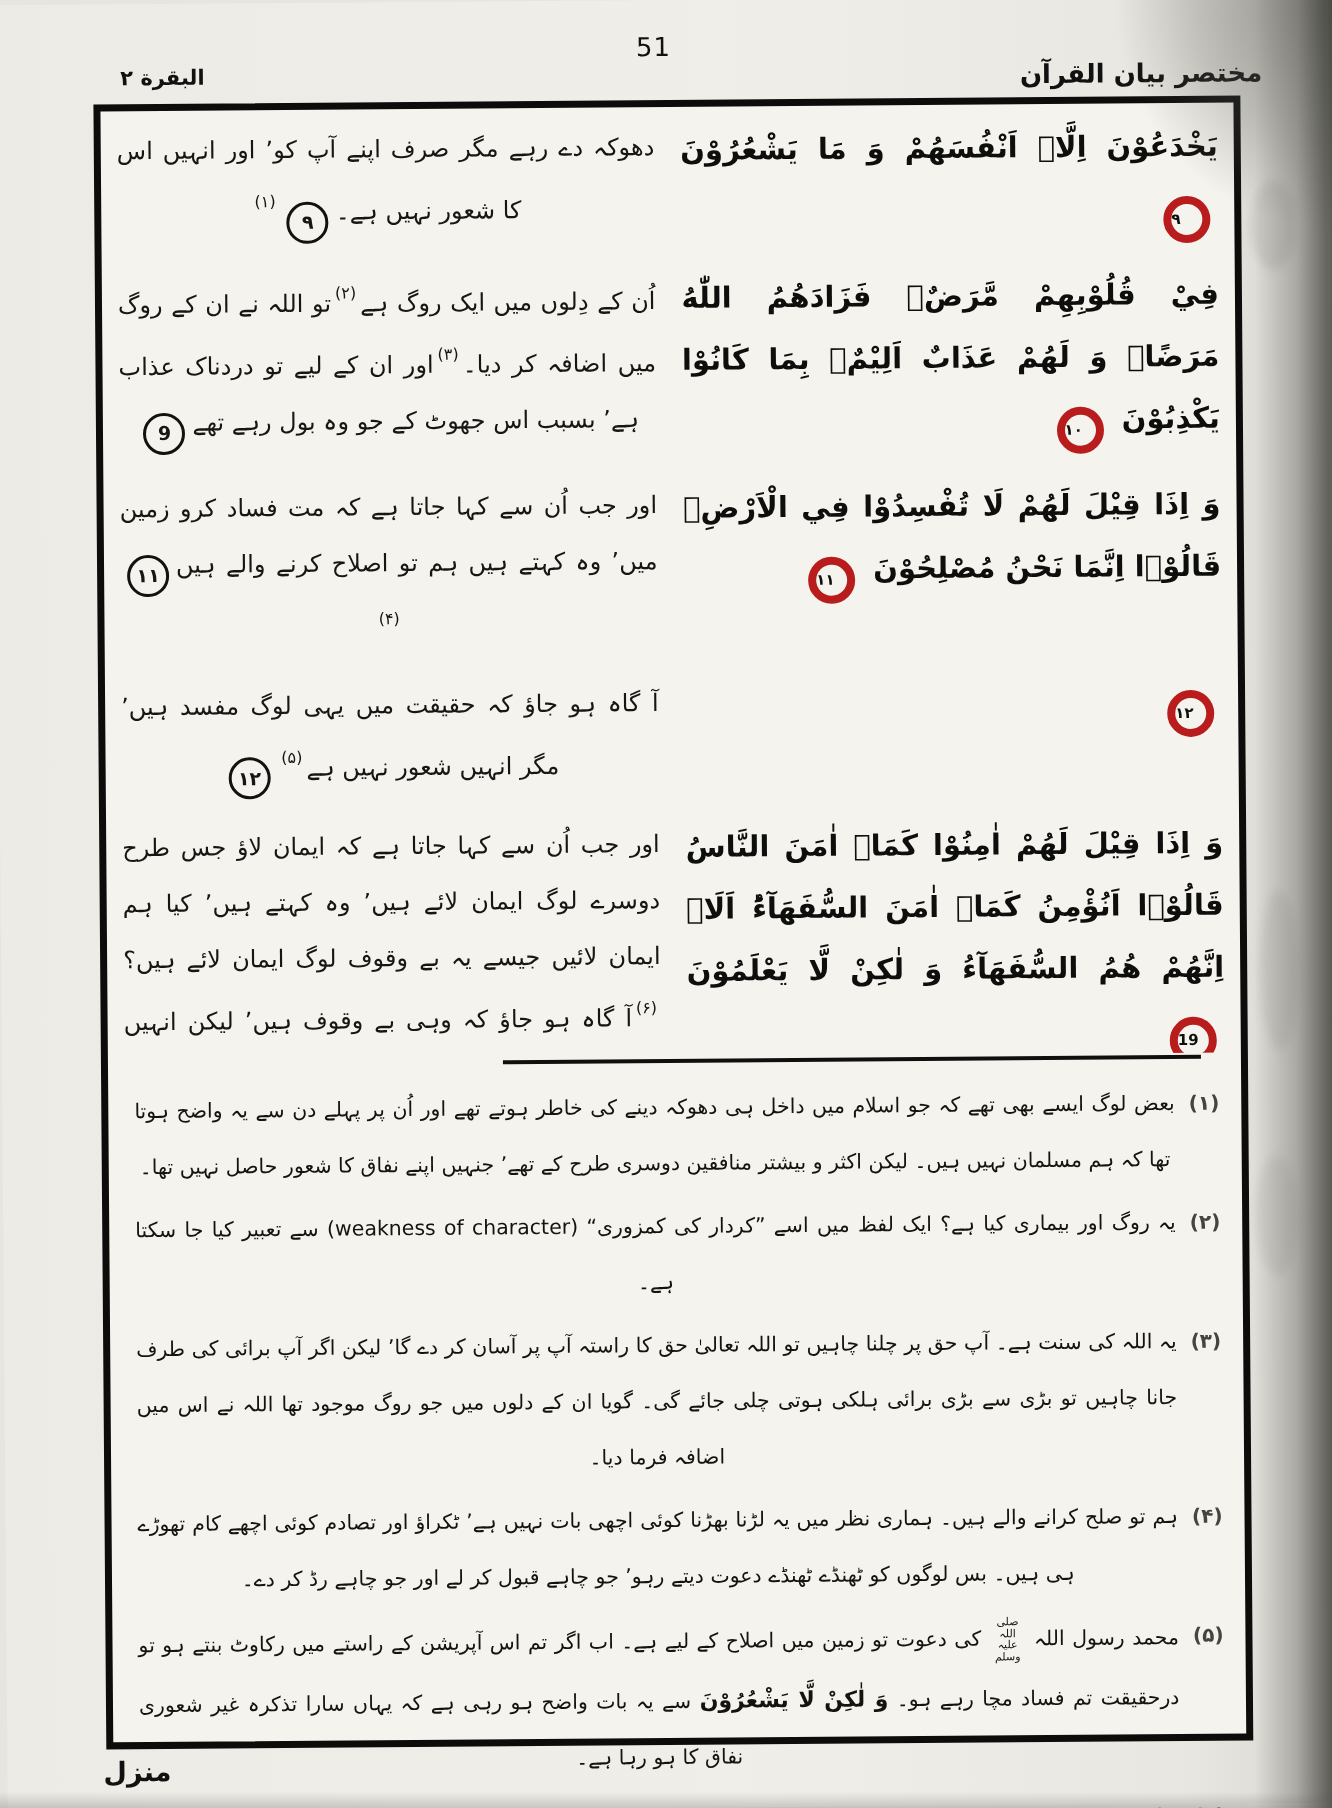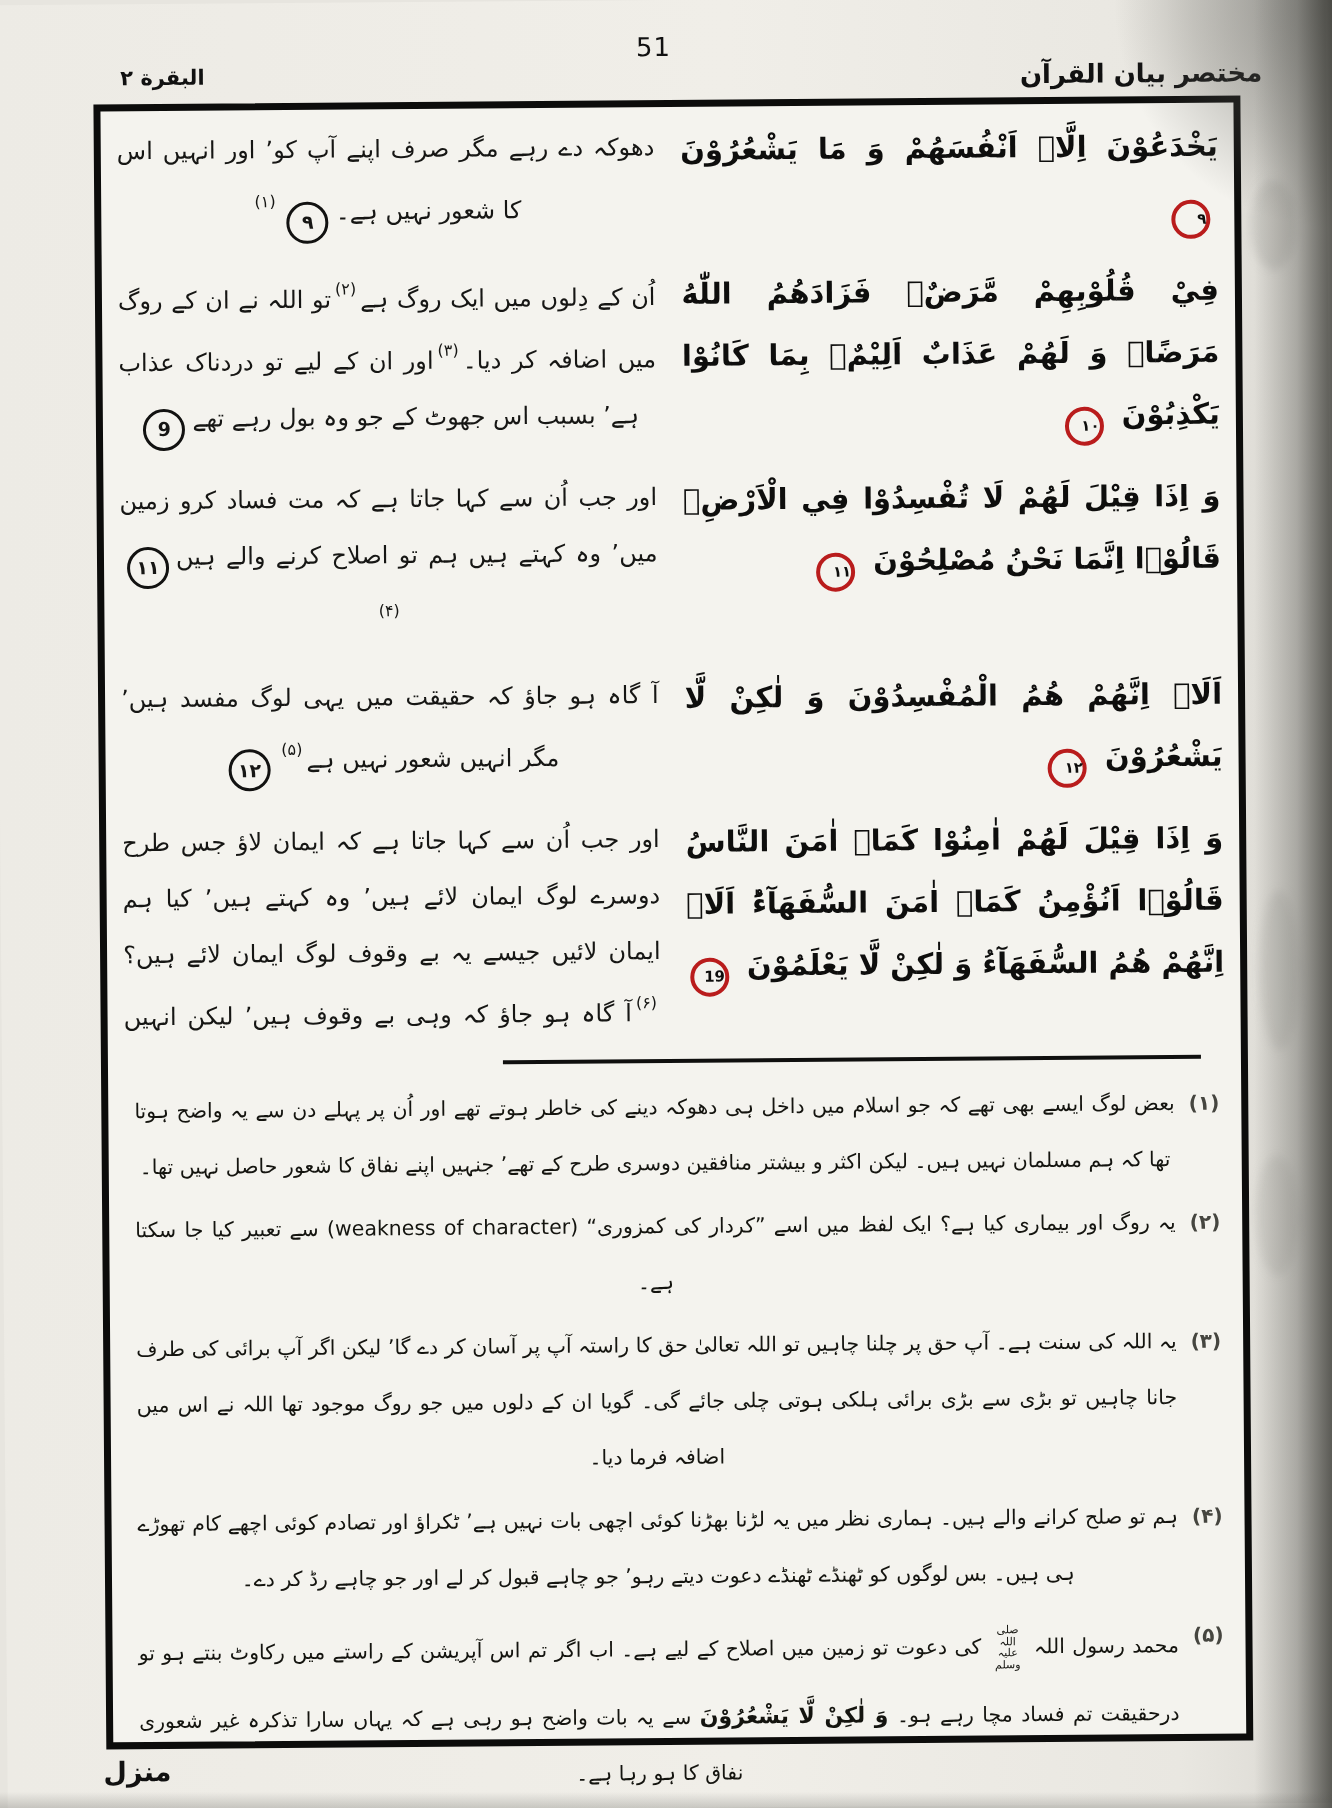--- a/index.html
+++ b/index.html
@@ -36,35 +36,35 @@
   .ur{
     width:49%;direction:rtl;font-size:24px;line-height:56px;
     text-align:justify;text-align-last:center;color:#161614;
   }
   .vnum{
     display:inline-flex;align-items:center;justify-content:center;
     width:36px;height:36px;border:3px solid #121211;border-radius:50%;
     font-size:19px;font-weight:700;vertical-align:-9px;margin:0 7px;line-height:1;
   }
   .anum{
-    display:inline-flex;align-items:center;justify-content:flex-start;
-    width:31px;height:31px;border:4px solid #b91c1c;border-radius:50%;
+    display:inline-flex;align-items:center;justify-content:flex-end;
+    width:31px;height:31px;border:8px solid #b91c1c;border-radius:50%;
     font-size:15px;font-weight:700;vertical-align:-6px;margin:0 8px 0 2px;line-height:1;
   }
   sup.fn{font-size:16px;font-weight:400;position:relative;top:-4px;margin:0 4px;white-space:nowrap;}
   
   .fsep{height:4px;background:#0f0f0e;width:698px;margin:2px 24px 16px auto;}
   
   .fnotes{direction:rtl;padding:0 6px 0 10px;}
   .fnote{display:flex;direction:rtl;column-gap:14px;margin-bottom:7px;}
   .fmark{flex:0 0 auto;font-size:20px;font-weight:700;color:#45453f;line-height:56px;}
   .ftext{flex:1;font-size:20.5px;line-height:56px;text-align:justify;text-align-last:center;color:#14140f;}
   .saw{
     display:inline-block;font-size:11px;line-height:1.05;width:34px;
-    text-align:center;vertical-align:middle;margin:16px 2px;
+    text-align:center;vertical-align:middle;margin:8px 2px;
   }
   .quote-ar{font-weight:700;font-size:22px;}
   
   .footer-label{position:absolute;left:96px;top:1752px;font-size:27px;font-weight:700;direction:rtl;}
   
   .edge-right{
     position:absolute;top:0;right:0;width:78px;height:100%;
     background:linear-gradient(to right,rgba(90,90,85,0) 0%,rgba(95,95,90,0.40) 55%,rgba(55,55,50,0.78) 100%);
     pointer-events:none;
   }
@@ -127,21 +127,20 @@
               <span>١١</span>
             </span>
         </div>
         <div class="ur">
           <span>اور جب اُن سے کہا جاتا ہے کہ مت فساد کرو زمین میں٬ وہ کہتے ہیں ہم تو اصلاح کرنے والے ہیں</span><span class="vnum">۱۱</span><sup class="fn">(۴)</sup>
         </div>
       </div>
 
       <div class="vrow">
         <div class="ar">
-          <span>اَلَاۤ اِنَّهُمْ هُمُ الْمُفْسِدُوْنَ وَ لٰكِنْ لَّا يَشْعُرُوْنَ</span>
           <span class="anum">
               <span>١٢</span>
             </span>
         </div>
         <div class="ur">
           <span>آ گاہ ہو جاؤ کہ حقیقت میں یہی لوگ مفسد ہیں٬ مگر انہیں شعور نہیں ہے</span><sup class="fn">(۵)</sup><span class="vnum">۱۲</span>
         </div>
       </div>
 
       <div class="vrow">

